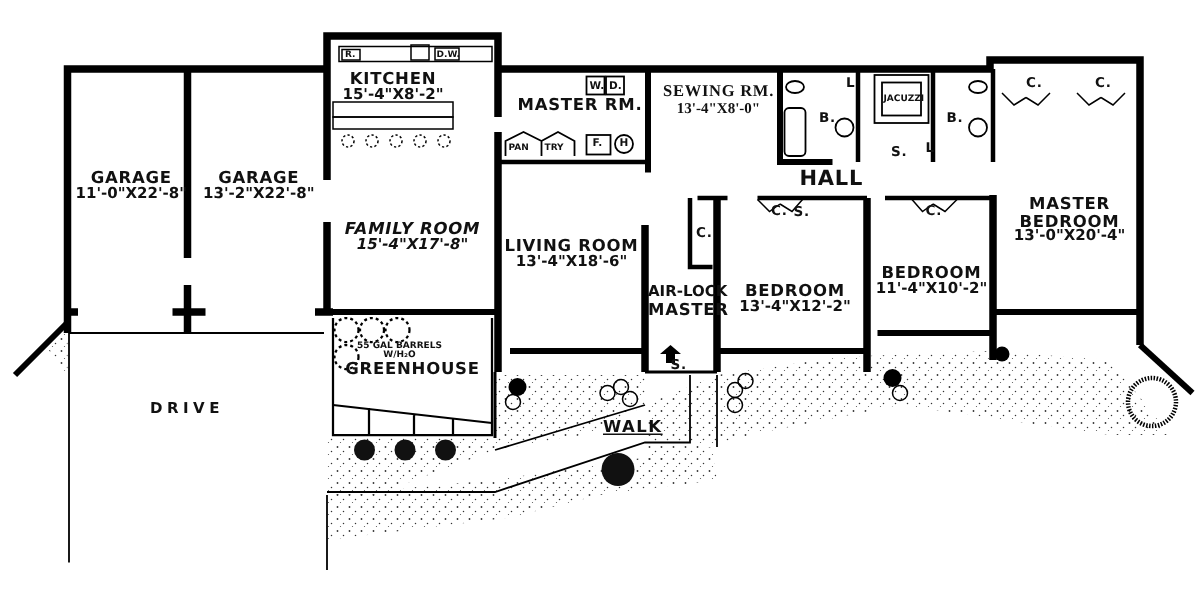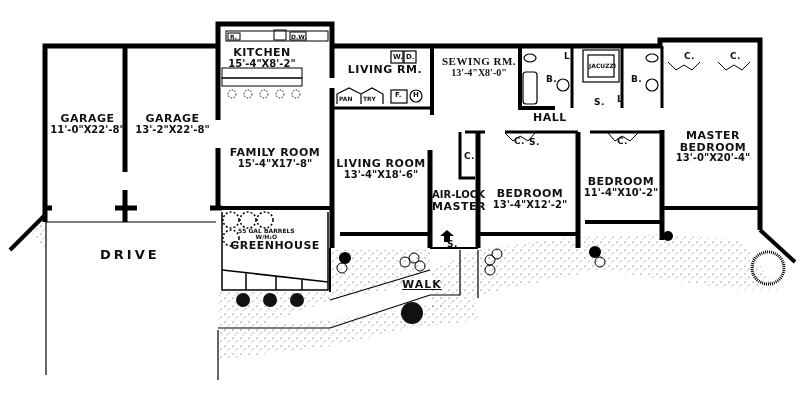--- a/index.html
+++ b/index.html
@@ -157,27 +157,27 @@
 </div>
 <div class="lbl" style="left:130px;top:113px;width:85px;">
   <span class="n">GARAGE</span>
   <span class="d">13'-2"X22'-8"</span>
 </div>
 <div class="lbl" style="left:222px;top:47px;width:80px;">
   <span class="n">KITCHEN</span>
   <span class="d">15'-4"X8'-2"</span>
 </div>
 <div class="lbl" style="left:345px;top:64px;width:80px;">
-  <span class="n">LIVING RM.</span>
+  <span class="n">MASTER RM.</span>
 </div>
 <div class="lbl" style="left:440px;top:56px;width:78px;font-family:Liberation Serif, serif;">
   <span class="n">SEWING RM.</span>
   <span class="d">13'-4"X8'-0"</span>
 </div>
-<div class="lbl" style="left:225px;top:147px;width:100px;">
+<div class="lbl" style="left:225px;top:147px;width:100px;font-style:italic;">
   <span class="n">FAMILY ROOM</span>
   <span class="d">15'-4"X17'-8"</span>
 </div>
 <div class="lbl" style="left:335px;top:158px;width:92px;text-align:center;">
   <span class="n">LIVING ROOM</span>
   <span class="d">13'-4"X18'-6"</span>
 </div>
 <div class="lbl" style="left:482px;top:188px;width:96px;">
   <span class="n">BEDROOM</span>
   <span class="d">13'-4"X12'-2"</span>
@@ -197,22 +197,22 @@
 
 <div class="lbl tiny" style="left:238px;top:228px;">
   <span>55 GAL BARRELS</span><br>
   <span>W/H₂O</span>
 </div>
 <div class="lbl" style="left:432px;top:190px;width:46px;">
   <span class="tiny" style="display:block;font-size:10px;">AIR-LOCK</span>
   <span class="n">MASTER</span>
 </div>
 <div class="lbl small" style="left:447px;top:240px;">S.</div>
-<div class="lbl" style="left:533px;top:112px;font-size:11px;">HALL</div>
-<div class="lbl" style="left:100px;top:248px;font-size:13px;letter-spacing:3px;">DRIVE</div>
+<div class="lbl" style="left:533px;top:112px;font-size:14px;">HALL</div>
+<div class="lbl" style="left:100px;top:268px;font-size:10px;letter-spacing:3px;">DRIVE</div>
 <div class="lbl" style="left:402px;top:279px;font-size:11px;letter-spacing:1px;text-decoration:underline;">WALK</div>
 
 <div class="lbl tiny" style="left:339px;top:96px;">PAN</div>
 <div class="lbl tiny" style="left:363px;top:96px;">TRY</div>
 <div class="lbl tiny" style="left:393px;top:54px;font-size:7px;">W.</div>
 <div class="lbl tiny" style="left:406px;top:54px;font-size:7px;">D.</div>
 <div class="lbl tiny" style="left:395px;top:92px;font-size:7px;">F.</div>
 <div class="lbl tiny" style="left:413px;top:92px;font-size:7px;">H</div>
 <div class="lbl tiny" style="left:589px;top:63px;">JACUZZI</div>
 <div class="lbl small" style="left:546px;top:75px;">B.</div>

